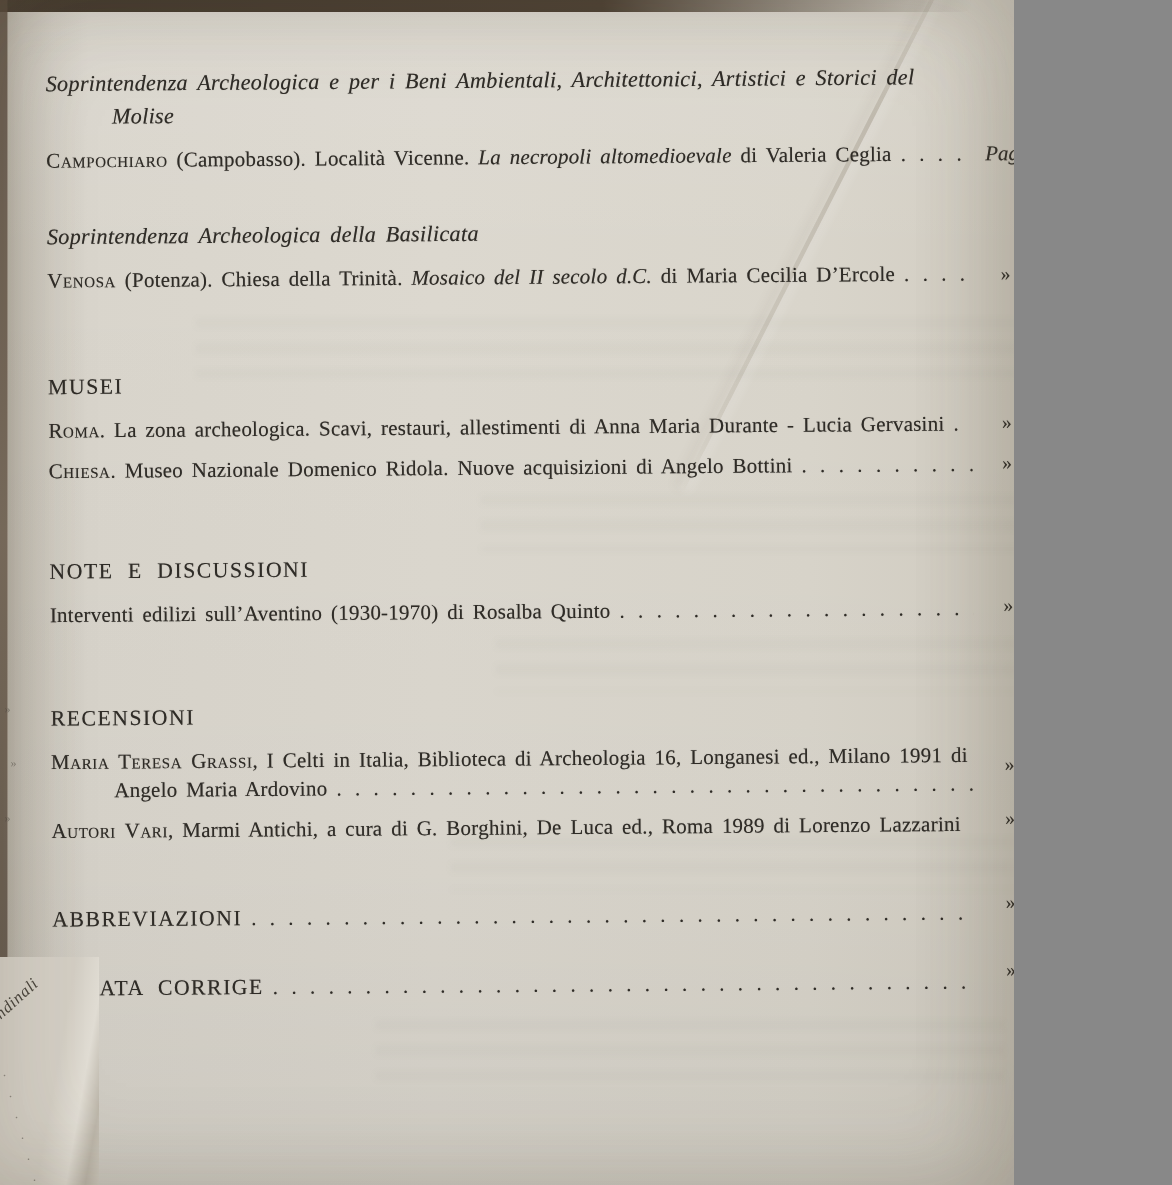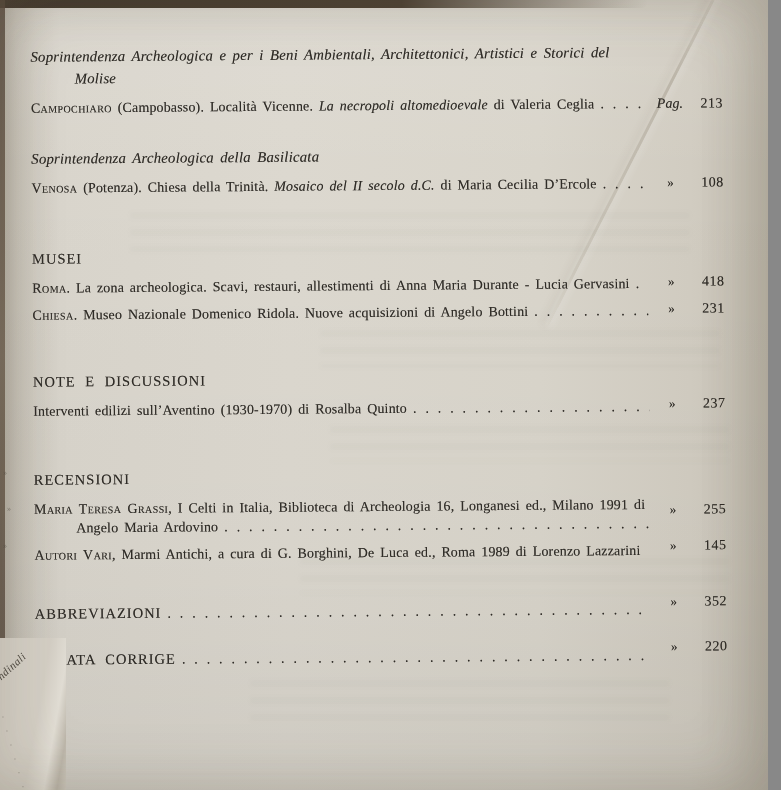--- a/index.html
+++ b/index.html
@@ -1,18 +1,18 @@
 <!DOCTYPE html>
 <html><head>
 <meta charset="utf-8">
 <style>
   html,body{margin:0;padding:0;background:#888;}
   #photo{
     position:relative;
-    width:768px;height:790px;
+    width:676px;height:790px;
     overflow:hidden;
     font-family:"Liberation Serif","DejaVu Serif",serif;
     color:#2f2c27;
     background:
       linear-gradient(180deg, rgba(255,255,255,.10) 0%, rgba(255,255,255,0) 22%, rgba(0,0,0,.02) 70%, rgba(0,0,0,.06) 100%),
       linear-gradient(90deg, #c9c4b9 0px, #d4d0c6 16px, #d9d5cc 55px, #dcd8cf 290px, #d9d5cb 540px, #d1ccc1 690px, #c5bfb3 781px);
   }
   
   #top-edge{position:absolute;top:0;left:0;width:648px;height:8px;
     background:linear-gradient(90deg,#42382d 0%,#4d4134 62%,rgba(77,65,52,0) 100%);

